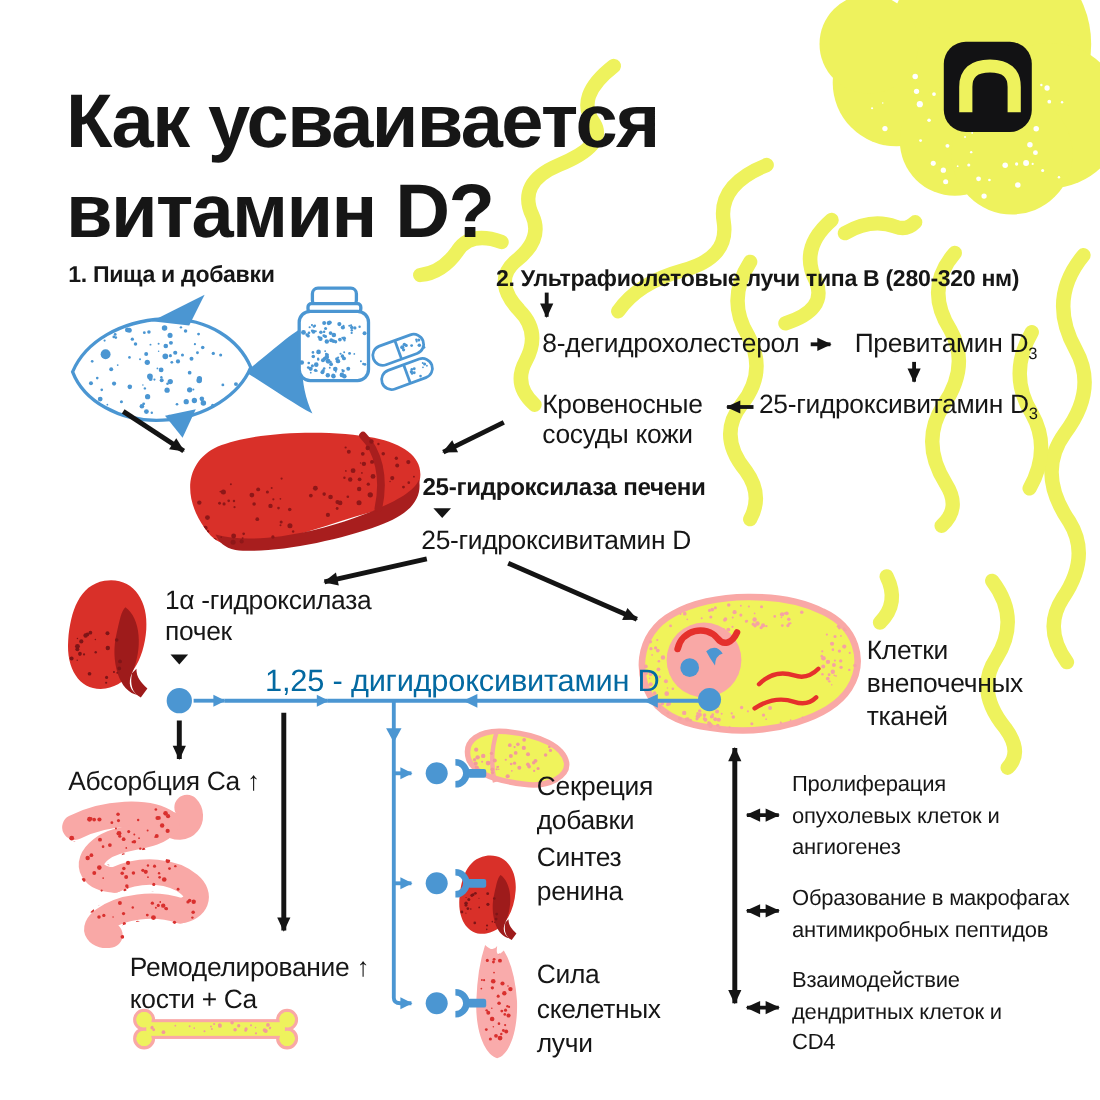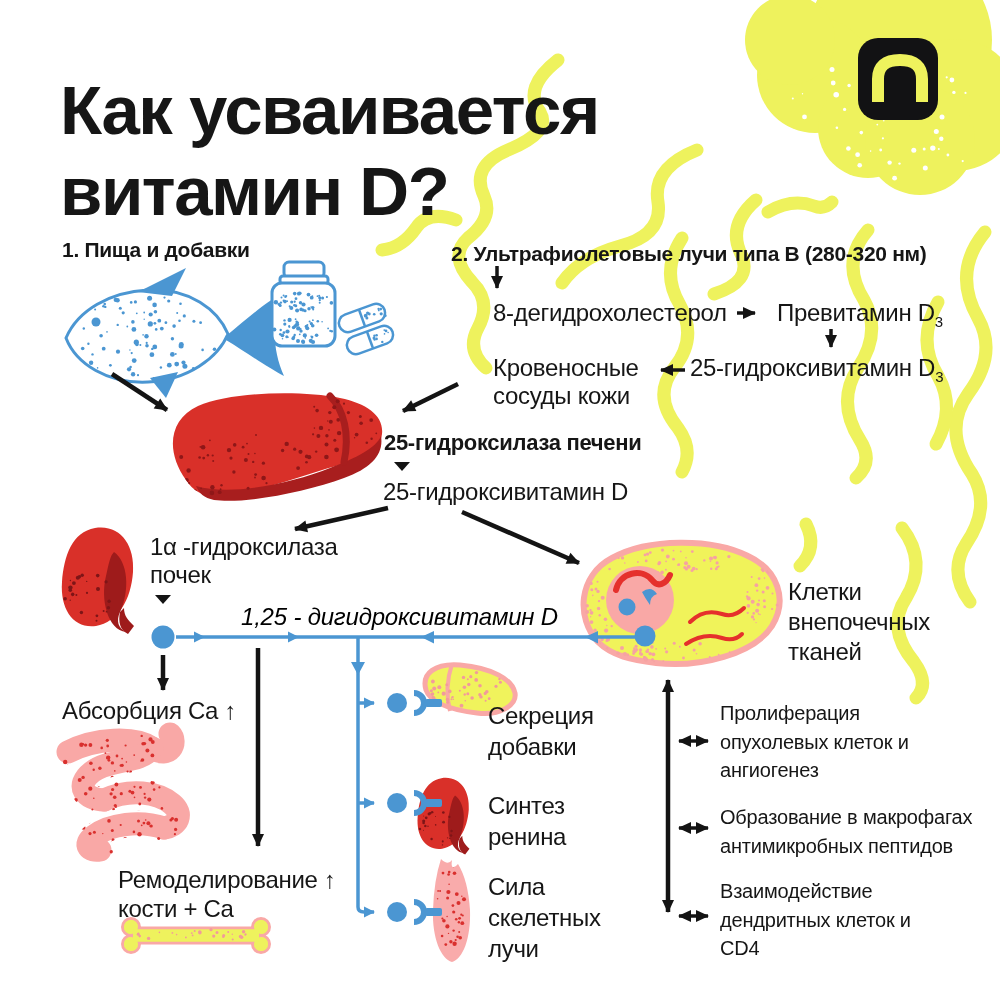--- a/index.html
+++ b/index.html
@@ -6,21 +6,21 @@
   .canvas{position:relative;width:1000px;height:1000px;background:#ffffff;overflow:hidden;
           font-family:"Liberation Sans",sans-serif;color:#161616;}
   svg.layer{position:absolute;left:0;top:0;z-index:0;}
   .t{position:absolute;white-space:pre-line;z-index:2;}
   .nw{white-space:nowrap;}
   .title{font-size:69px;font-weight:bold;line-height:81px;letter-spacing:-1.5px;}
   .h{font-size:21px;font-weight:bold;letter-spacing:-0.3px;text-align:right;}
   .body24{font-size:24px;line-height:28px;letter-spacing:-0.3px;}
   .lab24{font-size:24px;line-height:31px;letter-spacing:-0.3px;}
   .small20{font-size:20px;line-height:28.5px;letter-spacing:-0.2px;}
-  .blue-t{color:#000000;font-size:24px;letter-spacing:-0.2px;font-style:italic;}
+  .blue-t{color:#0369a1;font-size:28px;letter-spacing:-0.2px;}
   .sub{font-size:15px;vertical-align:-6px;}
 </style>
 </head>
 <body>
 
 <div class="canvas">
 
 <svg class="layer" width="1000" height="1000" viewBox="0 0 1000 1000">
   <defs>
     <marker id="mb" markerUnits="userSpaceOnUse" markerWidth="20" markerHeight="18" refX="13" refY="7" orient="auto-start-reverse">
@@ -1061,21 +1061,21 @@
 почек</div>
 
 <div class="t blue-t nw" style="left:241px;top:603px;">1,25 - дигидроксивитамин D</div>
 
 <div class="t body24 nw" style="left:62px;top:697px;">Абсорбция Ca ↑</div>
 <div class="t body24" style="left:118px;top:865px;line-height:29px;">Ремоделирование ↑
 кости + Ca</div>
 
 <div class="t lab24" style="left:488px;top:700px;">Секреция
 добавки</div>
-<div class="t lab24" style="left:488px;top:790px;">Синтез
+<div class="t lab24" style="left:488px;top:764px;">Синтез
 ренина</div>
 <div class="t lab24" style="left:488px;top:871px;">Сила
 скелетных
 лучи</div>
 
 <div class="t body24" style="left:788px;top:577px;line-height:30px;">Клетки
 внепочечных
 тканей</div>
 
 <div class="t small20" style="left:720px;top:699px;">Пролиферация

